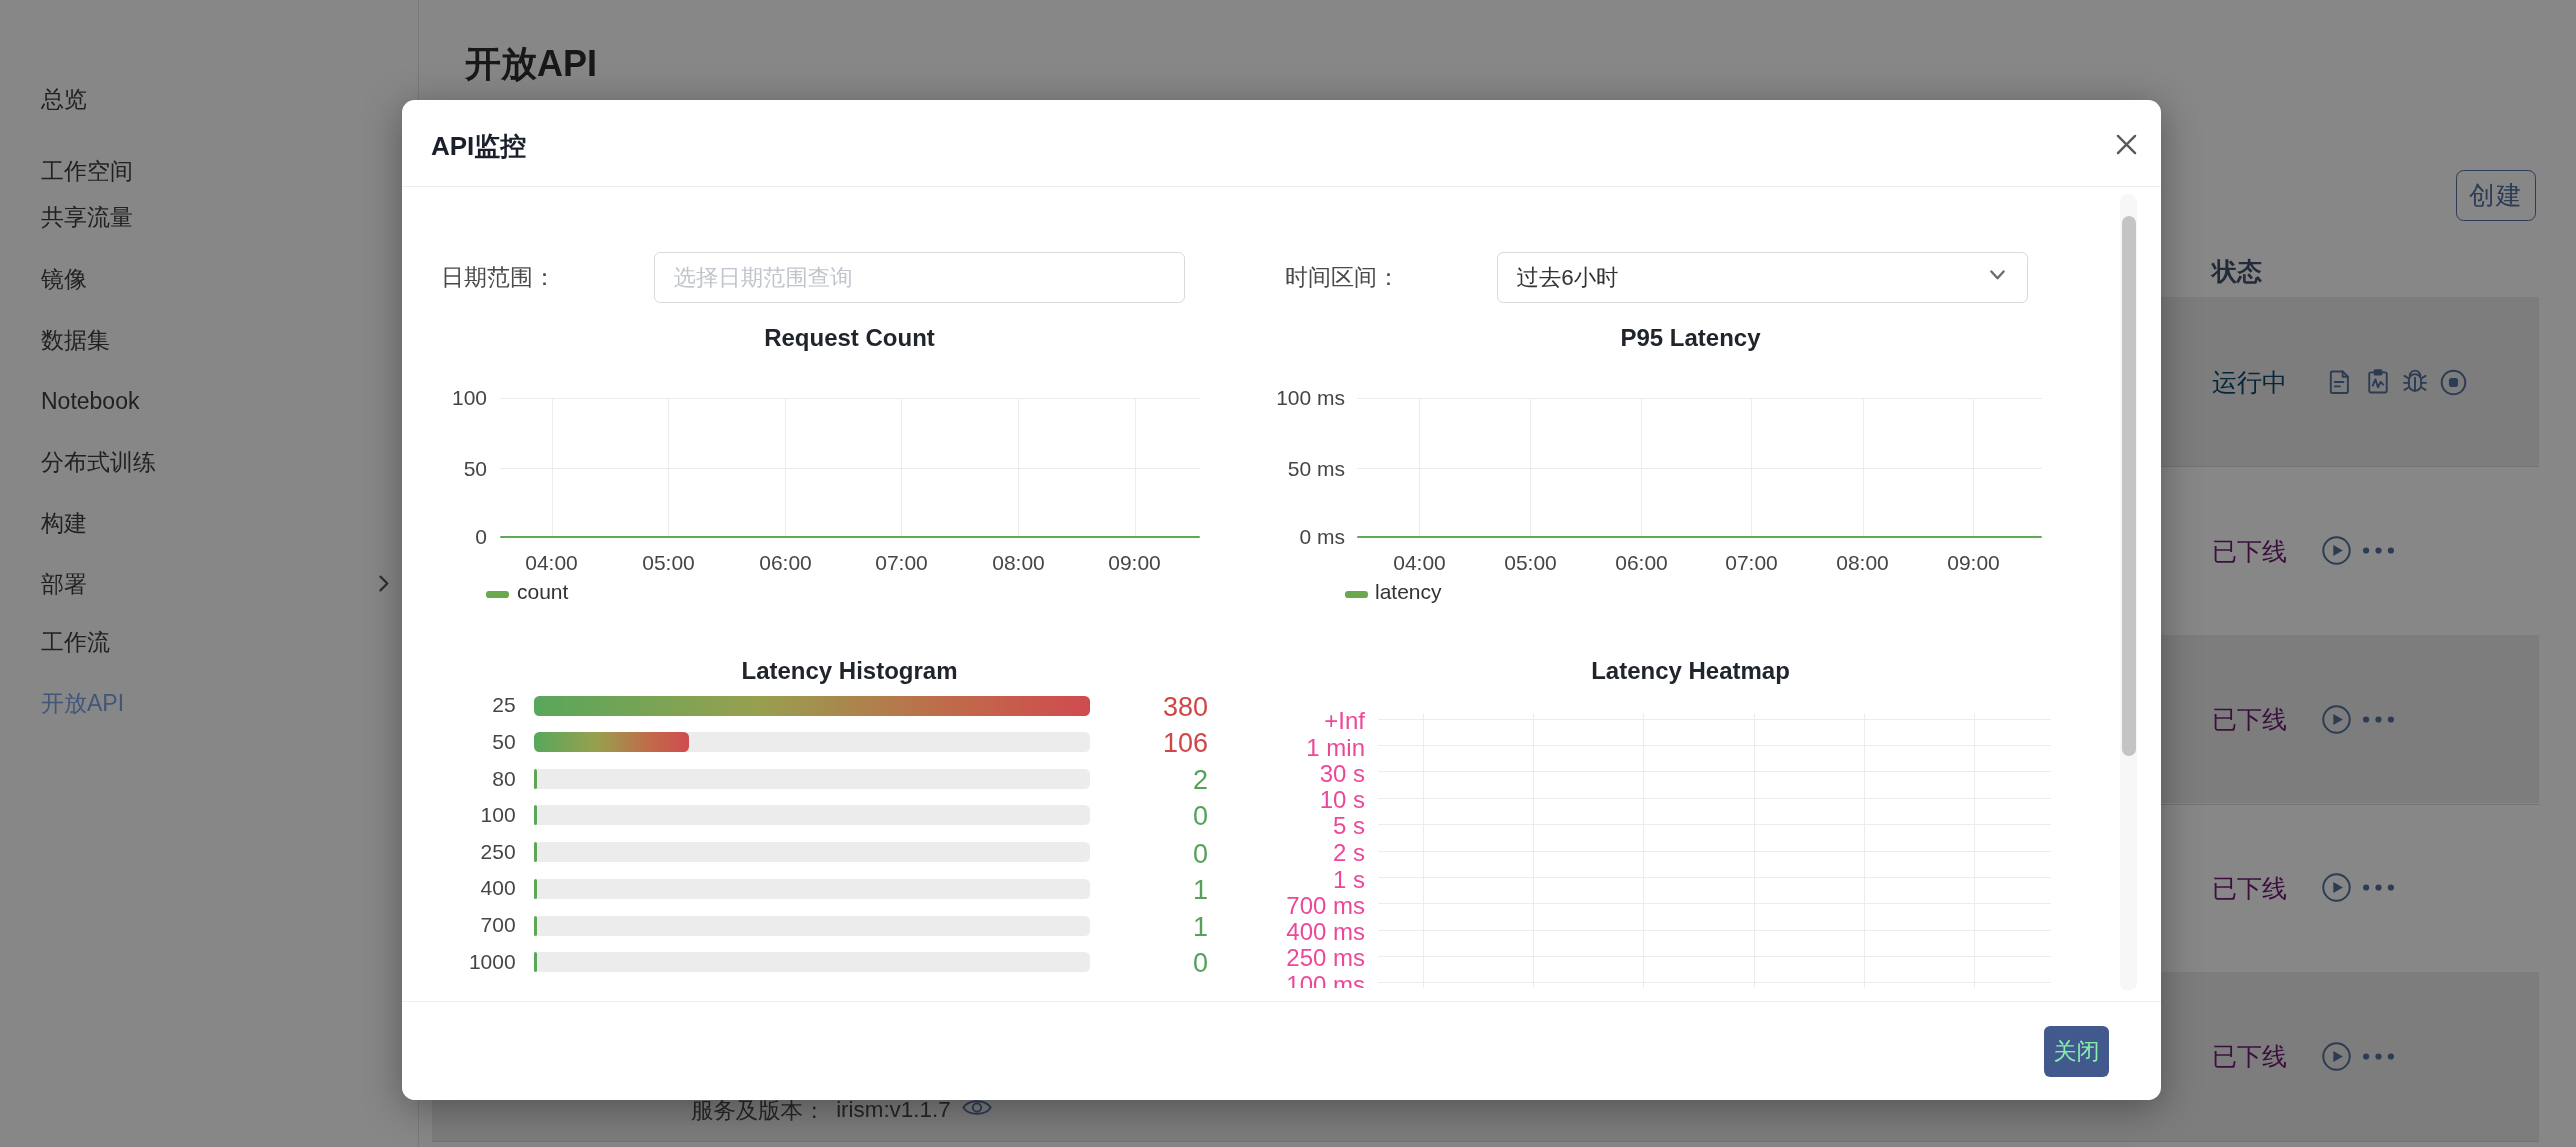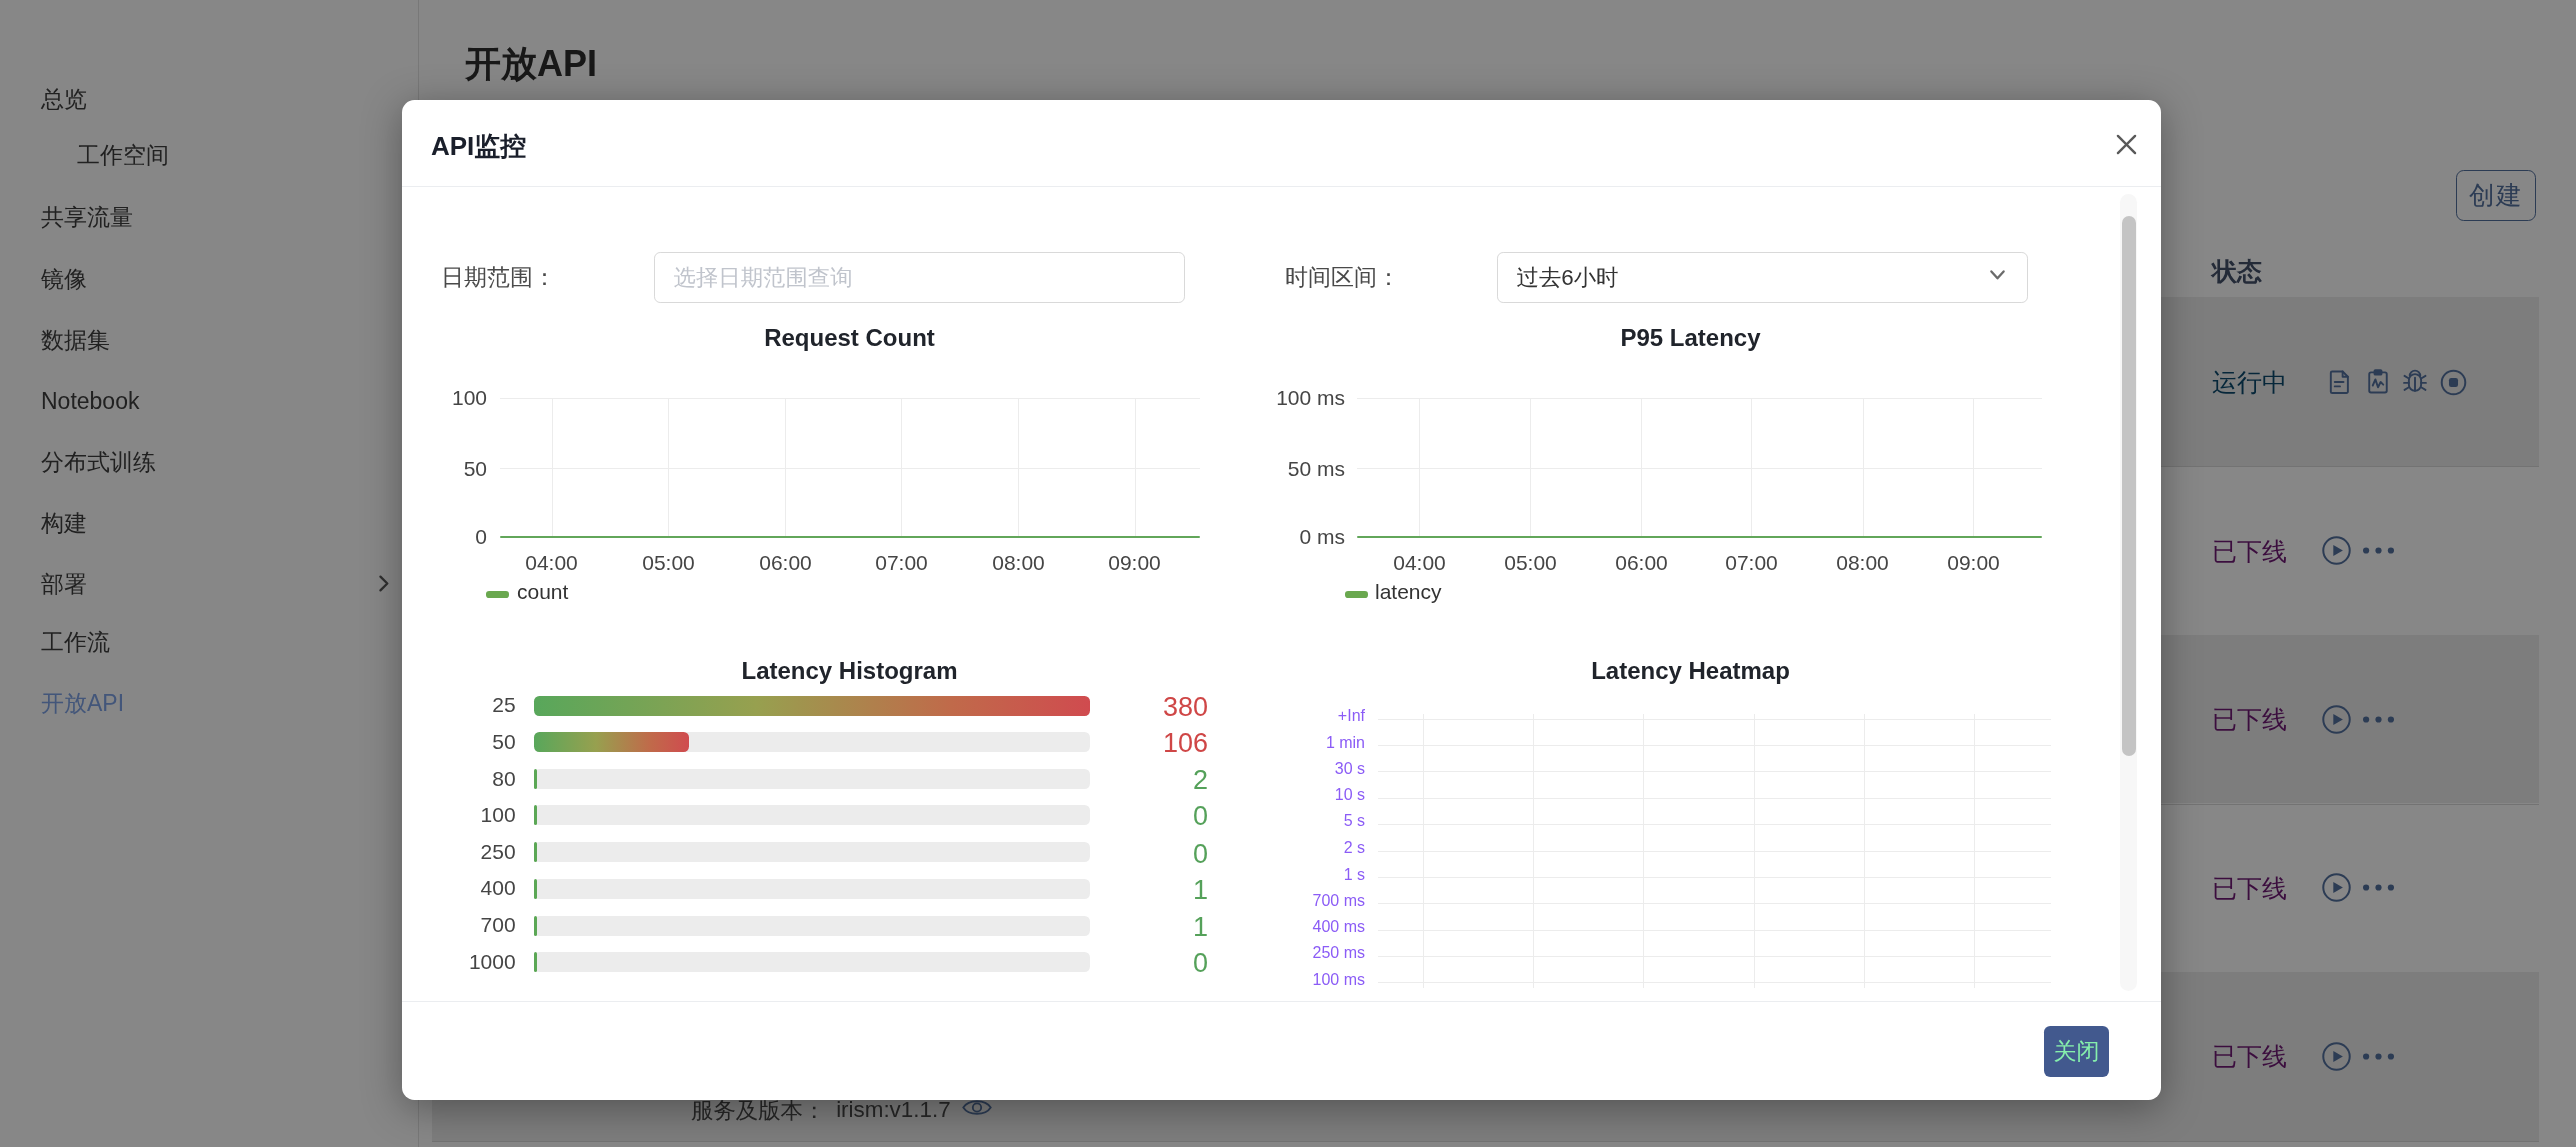--- a/index.html
+++ b/index.html
@@ -62,40 +62,40 @@
   .zero-line { position:absolute; height:2.3px; background:#62a65a; border-radius:1.5px; }
   .legend-pill { position:absolute; width:23px; height:7px; border-radius:3.1px; background:#6aa84f; }
   .legend-text { position:absolute; font-size:21px; color:#333; }
 
   .hist-label { position:absolute; width:85px; text-align:right; font-size:21px; color:#454545; }
   .hist-track { position:absolute; width:556px; height:20px; background:#ececec; border-radius:5.4px; }
   .hist-fill  { position:absolute; height:20px; border-radius:5.4px; }
   .hist-value { position:absolute; width:85px; text-align:right; font-size:27px; }
   .hv-red { color:#cf4646; } .hv-green { color:#55a15a; }
 
-  .heat-label { position:absolute; width:124px; text-align:right; font-size:16px; color:#8b5cf6; white-space:nowrap; }
+  .heat-label { position:absolute; width:124px; text-align:right; font-size:24px; color:#ec4899; white-space:nowrap; }
 
   #modal-scroll-track { position:absolute; left:1718px; top:94px; width:17px; height:797px;
                         background:#f7f7f7; border-radius:8.5px; }
   #modal-scroll-thumb { position:absolute; left:1.5px; top:21.6px; width:14px; height:540px;
                         background:#c4c4c4; border-radius:7px; }
   #modal-foot-divider { position:absolute; left:0; top:901px; width:1759px; height:0.8px; background:#ebedf0; }
   #modal-close-btn { position:absolute; left:1642px; top:926px; width:65px; height:51px;
                      background:#42598e; border-radius:6.2px; color:#86efac; font-size:23px;
                      display:flex; align-items:center; justify-content:center; cursor:pointer; }
 </style>
 </head>
 <body>
 
 <div id="screen">
 
   <div id="base">
     <div id="sidebar">
         <div class="sb-item" style="top: 82px;">总览</div>
-        <div class="sb-item" style="top: 138px; margin-left: 36px;">工作空间</div>
+        <div class="sb-item" style="top: 154px;">工作空间</div>
         <div class="sb-item" style="top: 200px;">共享流量</div>
         <div class="sb-item" style="top: 262px;">镜像</div>
         <div class="sb-item" style="top: 323px;">数据集</div>
         <div class="sb-item" style="top: 384px;">Notebook</div>
         <div class="sb-item" style="top: 445px;">分布式训练</div>
         <div class="sb-item" style="top: 506px;">构建</div>
         <div class="sb-item" style="top: 567px;">部署</div>
         <div class="row-icon" style="left: 372px; top: 572px;"><svg width="23" height="23" viewBox="0 0 30 30" fill="none" stroke="#5a5a5a" stroke-width="3" stroke-linecap="round" stroke-linejoin="round">
             <polyline points="11,6 20,15 11,24"></polyline>
           </svg></div>

